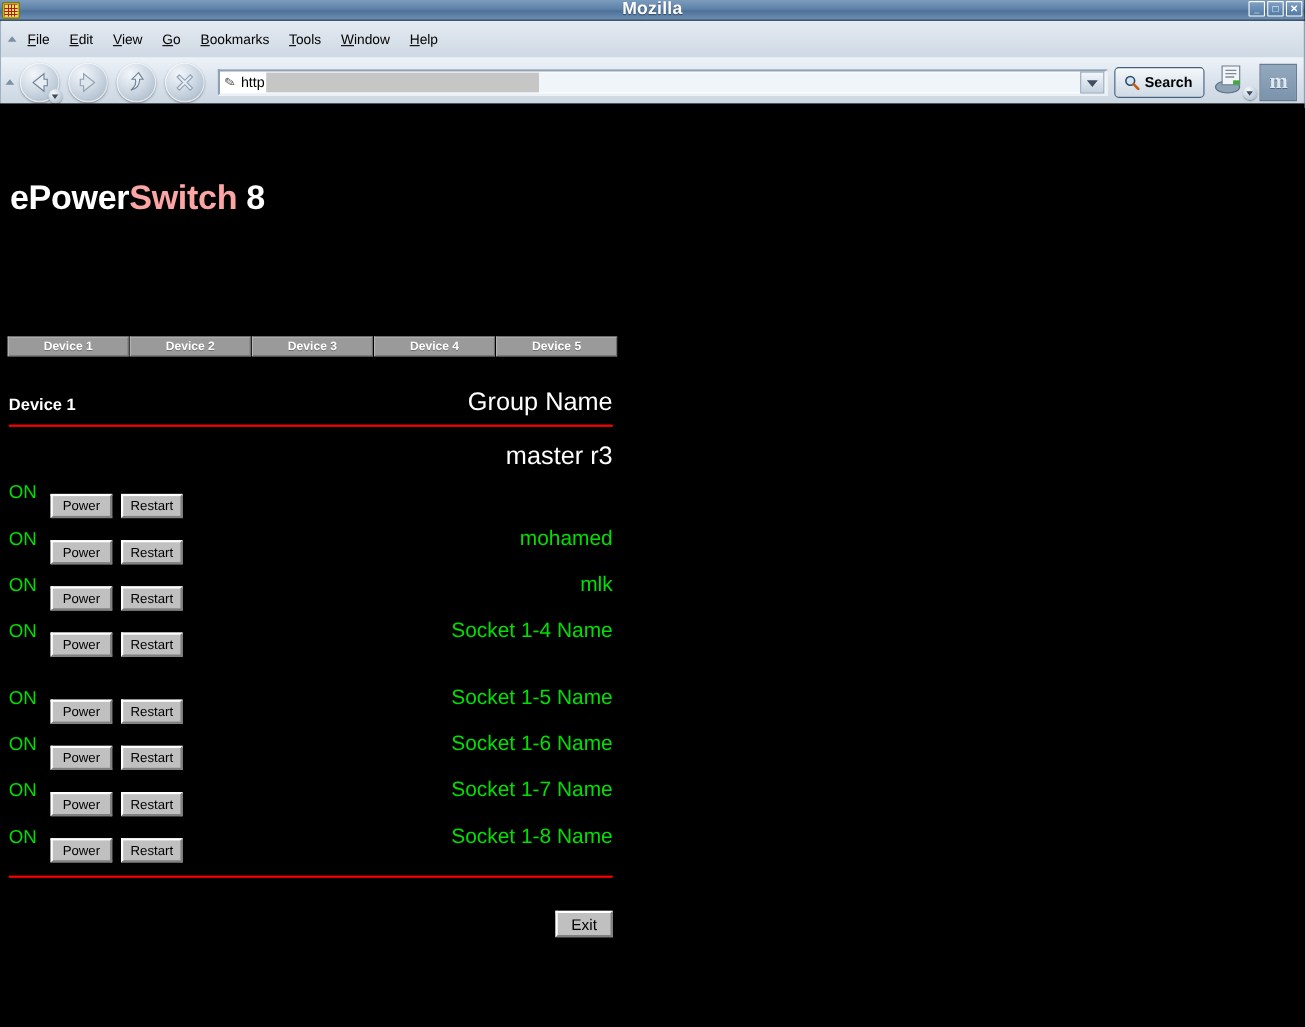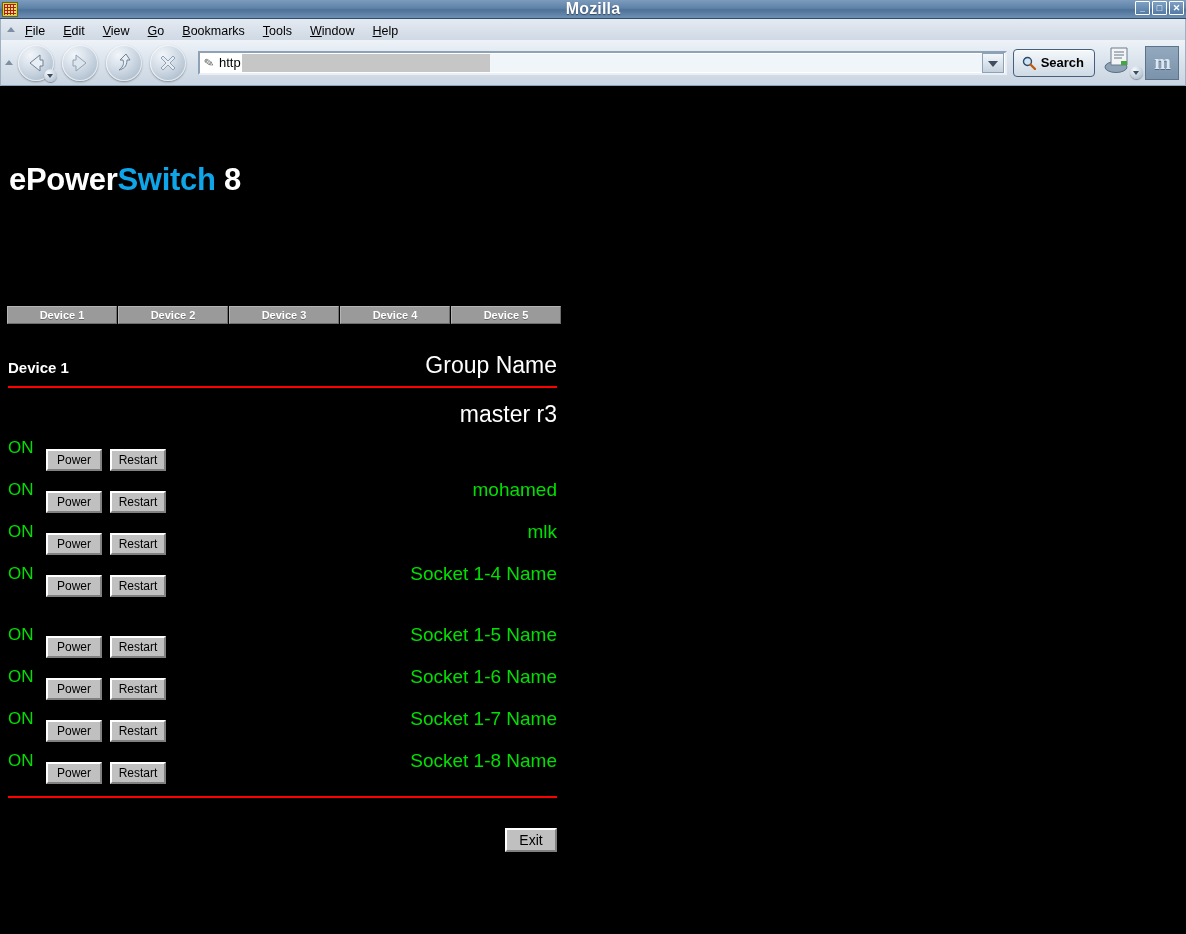--- a/index.html
+++ b/index.html
@@ -75,23 +75,23 @@
     font-weight: bold;
   }
 
   
   .chromewrap {
     background: #d6dfe8;
     border-left: 1px solid #9fb0c2;
     border-right: 1px solid #9fb0c2;
   }
   .menubar {
-    height: 21px;
-    display: flex;
-    align-items: flex-end;
+    height: 33px;
+    display: flex;
+    align-items: center;
     background: linear-gradient(to bottom, #e4eaf1, #cfd9e4);
     padding-left: 4px;
     position: relative;
   }
   .gripper {
     width: 11px;
     height: 100%;
     position: relative;
     flex: 0 0 11px;
   }
@@ -274,21 +274,21 @@
   .brandtitle {
     position: absolute;
     left: 9px;
     top: 68px;
     font-size: 31px;
     font-weight: bold;
     color: #ffffff;
     white-space: nowrap;
     letter-spacing: -.3px;
   }
-  .brandtitle .red { color: #0ea5e9; }
+  .brandtitle .red { color: #fca5a5; }
 
   .tabs {
     position: absolute;
     left: 7px;
     top: 212px;
     display: flex;
     gap: 1px;
   }
   .tab {
     width: 110px;

